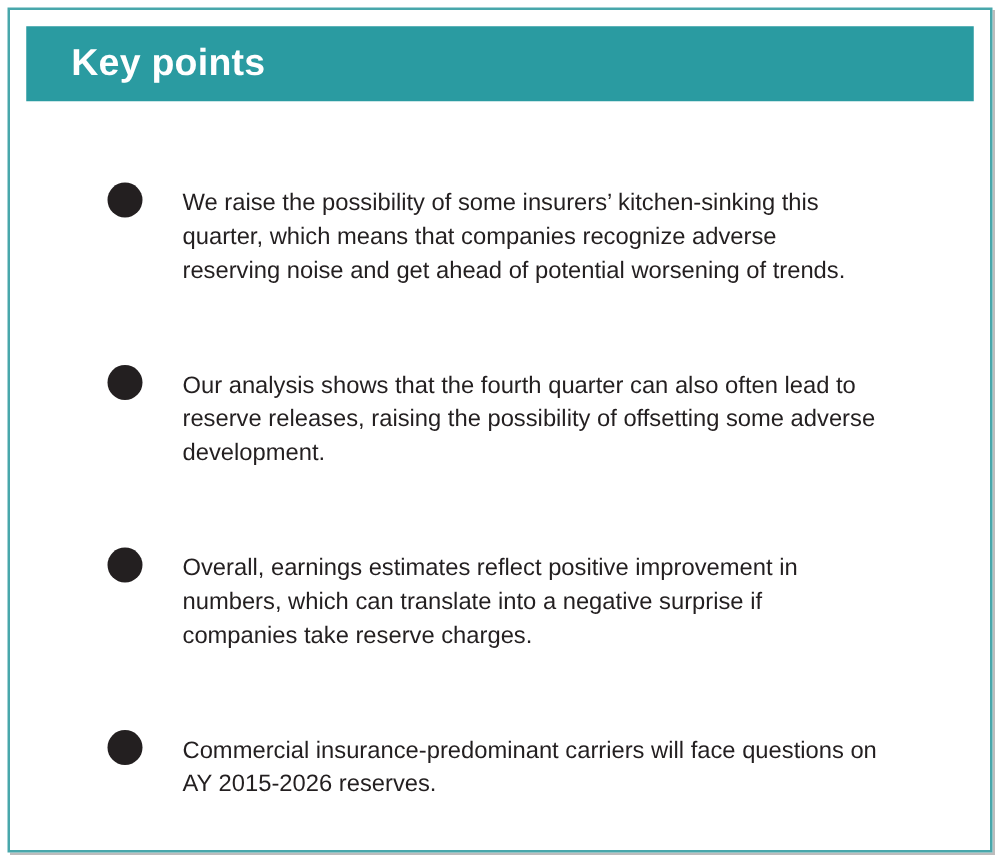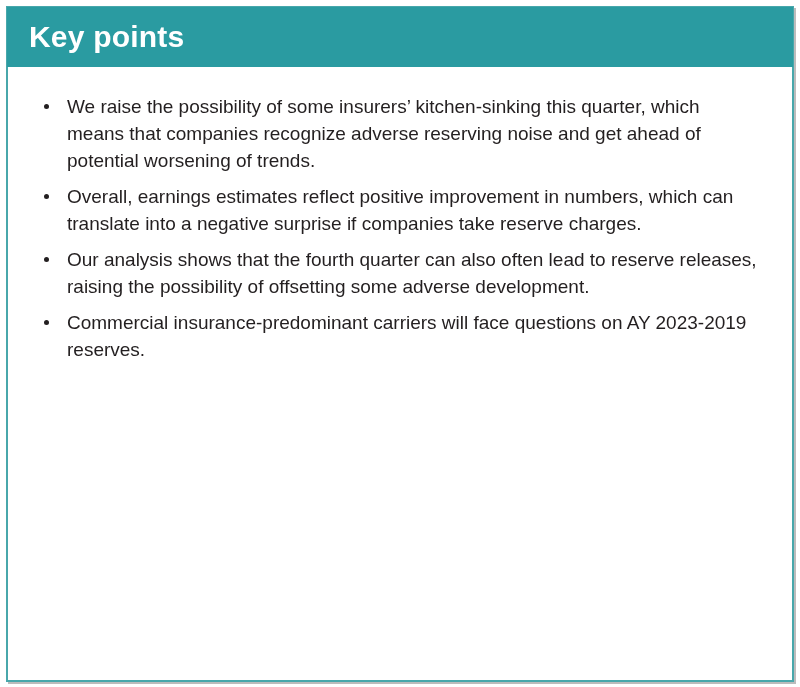--- a/index.html
+++ b/index.html
@@ -2,21 +2,21 @@
 <html style="--header-bg: #2a9ba1; --border-color: #48a7ab; --text-color: #231f20; --title-color: #ffffff;"><head>
 <meta charset="utf-8">
 <style>
   :root {
     --header-bg: #2a9ba1;
     --border-color: #48a7ab;
     --text-color: #231f20;
     --title-color: #ffffff;
     --shadow-color: #bcbcbc;
   }
-  * { margin: 0; padding: 0; box-sizing: border-box; }
+  * { margin: 0; padding: 14px; box-sizing: border-box; }
   html, body {
     width: 800px;
     height: 687px;
     background: #ffffff;
     font-family: "Liberation Sans", "DejaVu Sans", sans-serif;
     overflow: hidden;
   }
   .panel {
     position: absolute;
     left: 6px;
@@ -78,30 +78,30 @@
   <div class="panel-body">
     <ul class="key-points">
   <li>
     <span class="bullet-dot"></span>
     <span class="item-text">We raise the possibility of some insurers’ kitchen-sinking this quarter, which means that companies recognize adverse reserving noise and get ahead of potential worsening of trends.</span>
   </li>
 
 
   <li>
     <span class="bullet-dot"></span>
+    <span class="item-text">Our analysis shows that the fourth quarter can also often lead to reserve releases, raising the possibility of offsetting some adverse development.</span>
+  </li>
+
+  <li>
+    <span class="bullet-dot"></span>
     <span class="item-text">Overall, earnings estimates reflect positive improvement in numbers, which can translate into a negative surprise if companies take reserve charges.</span>
   </li>
 
   <li>
     <span class="bullet-dot"></span>
-    <span class="item-text">Our analysis shows that the fourth quarter can also often lead to reserve releases, raising the possibility of offsetting some adverse development.</span>
-  </li>
-
-  <li>
-    <span class="bullet-dot"></span>
-    <span class="item-text">Commercial insurance-predominant carriers will face questions on AY 2023-2019 reserves.</span>
+    <span class="item-text">Commercial insurance-predominant carriers will face questions on AY 2015-2026 reserves.</span>
   </li>
 
 
 
 </ul>
   </div>
 </div>
 
 </body></html>

